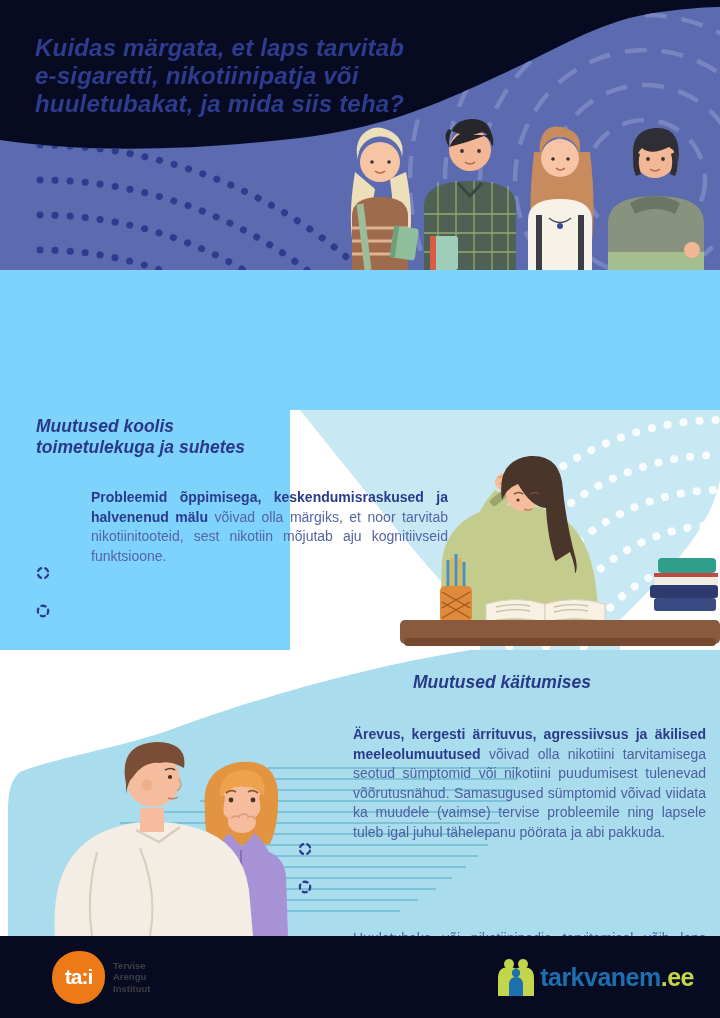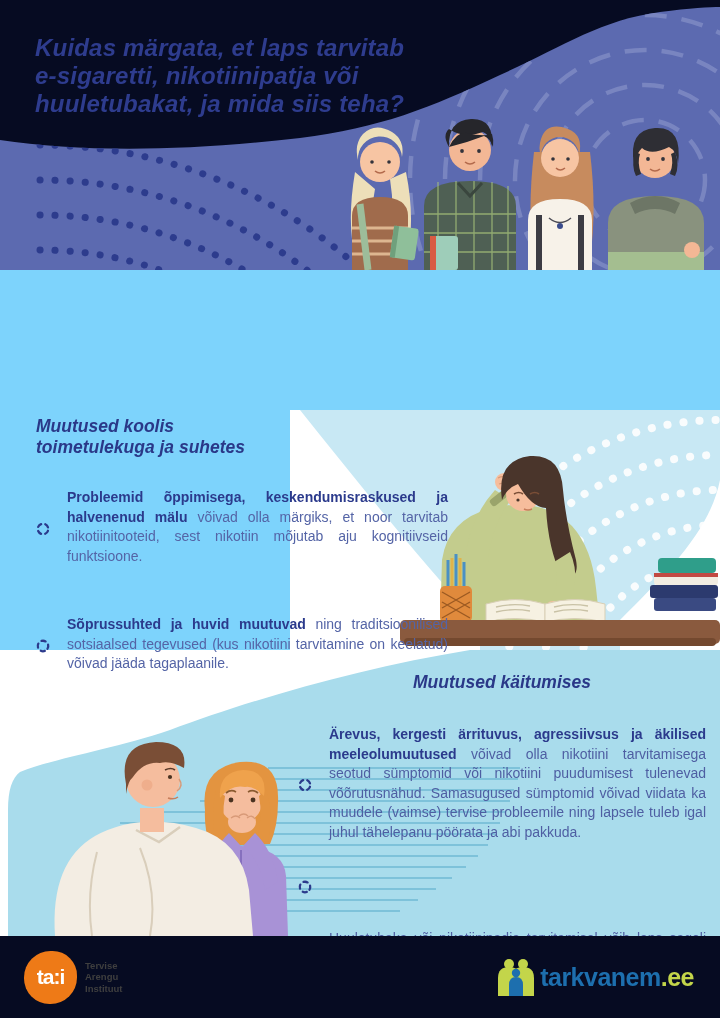--- a/index.html
+++ b/index.html
@@ -11,37 +11,37 @@
   .header-art{position:absolute;left:0;top:0;}
   .title{position:absolute;left:35px;top:34px;width:470px;z-index:5;
          color:#2E3C8E;font-size:24px;line-height:28px;font-weight:bold;font-style:italic;
          letter-spacing:0.2px;}
 
   
   .mid-art{position:absolute;left:290px;top:410px;z-index:1;}
   .school{position:absolute;left:36px;top:416px;width:412px;z-index:4;}
   .sec-heading{color:#2A3888;font-size:17.5px;line-height:21px;font-weight:bold;font-style:italic;margin:0;}
   .bullets{margin-top:16px;}
-  .bullet{display:flex;align-items:center;margin-bottom:21px;}
+  .bullet{display:flex;align-items:flex-end;margin-bottom:21px;gap:24px;}
   .bullet .bicon{flex:0 0 14px;margin-top:3px;}
   .bullet .btext{margin-left:17px;flex:1;font-size:14px;line-height:19.5px;
                  text-align:justify;color:#5464A6;}
   .bullet .btext b{color:#2B3A8C;font-weight:bold;}
 
   
   .bottom-art{position:absolute;left:0;top:650px;z-index:1;}
   .behavior{position:absolute;left:298px;top:672px;width:408px;z-index:4;}
   .behavior .sec-heading{text-align:center;}
   .behavior .bullets{margin-top:18px;}
   .behavior .btext{color:#4E5EA2;}
 
   
   .footer{position:absolute;left:0;top:936px;width:720px;height:82px;background:#060B22;z-index:7;
           display:flex;justify-content:space-between;
-          padding:0 26px 0 24px;box-sizing:border-box;}
+          padding:0 26px 0 52px;box-sizing:border-box;}
   .tai-group{display:flex;align-items:center;}
   .tai-circle{width:53px;height:53px;border-radius:50% 46% 50% 48%;background:#EE7A17;
               display:flex;align-items:center;justify-content:center;}
   .tai-circle span{color:#fff;font-weight:bold;font-size:21px;letter-spacing:-1px;}
   .tai-name{margin-left:8px;color:#3F3F3F;font-size:9.5px;line-height:11.5px;font-weight:bold;}
   .tv-group{display:flex;align-items:center;}
   .tv-text{margin-left:4px;font-weight:bold;font-size:25px;letter-spacing:-0.5px;}
   .tv-name{color:#1D6FAE;}
   .tv-suffix{color:#C3D54A;}
 </style>
@@ -206,21 +206,20 @@
       <div class="bullet">
         <svg class="bicon" width="14" height="14" viewBox="0 0 16 16">
           <circle cx="8" cy="8" r="6" fill="none" stroke="#2B3A8C" stroke-width="2.6" stroke-linecap="round" stroke-dasharray="4.6 4.8" transform="rotate(20 8 8)"></circle>
         </svg>
         <p class="btext"><b>Probleemid õppimisega, keskendumisraskused ja halvenenud mälu</b><span> võivad olla märgiks, et noor tarvitab nikotiinitooteid, sest nikotiin mõjutab aju kognitiivseid funktsioone.</span></p>
       </div>
       <div class="bullet">
         <svg class="bicon" width="14" height="14" viewBox="0 0 16 16">
           <circle cx="8" cy="8" r="6" fill="none" stroke="#2B3A8C" stroke-width="2.6" stroke-linecap="round" stroke-dasharray="4.6 4.8" transform="rotate(70 8 8)"></circle>
         </svg>
-        <p class="btext"><b>Sõprussuhted ja huvid muutuvad</b><span> ning traditsioonilised sotsiaalsed tegevused (kus nikotiini tarvitamine on keelatud) võivad jääda tagaplaanile.</span></p>
       </div>
     </div>
   </div>
 
   <svg class="bottom-art" width="720" height="286" viewBox="0 0 720 286">
     <rect x="0" y="0" width="720" height="286" fill="#A9DCEC"></rect>
     <path d="M0,0 H470 C360,18 250,50 170,80 C110,100 55,108 20,122 C12,128 8,140 8,160 L8,286 L0,286 Z" fill="#ffffff"></path>
 
     <g stroke="#7EC2DA" stroke-width="2.2">
       <path d="M268,118 H520 M250,129 H518 M225,140 H514 M200,151 H510 M150,162 H505 M120,173 H500 M105,184 H495 M96,195 H488 M90,206 H478 M85,217 H466 M80,228 H452 M76,239 H436 M72,250 H418 M70,261 H400"></path>

